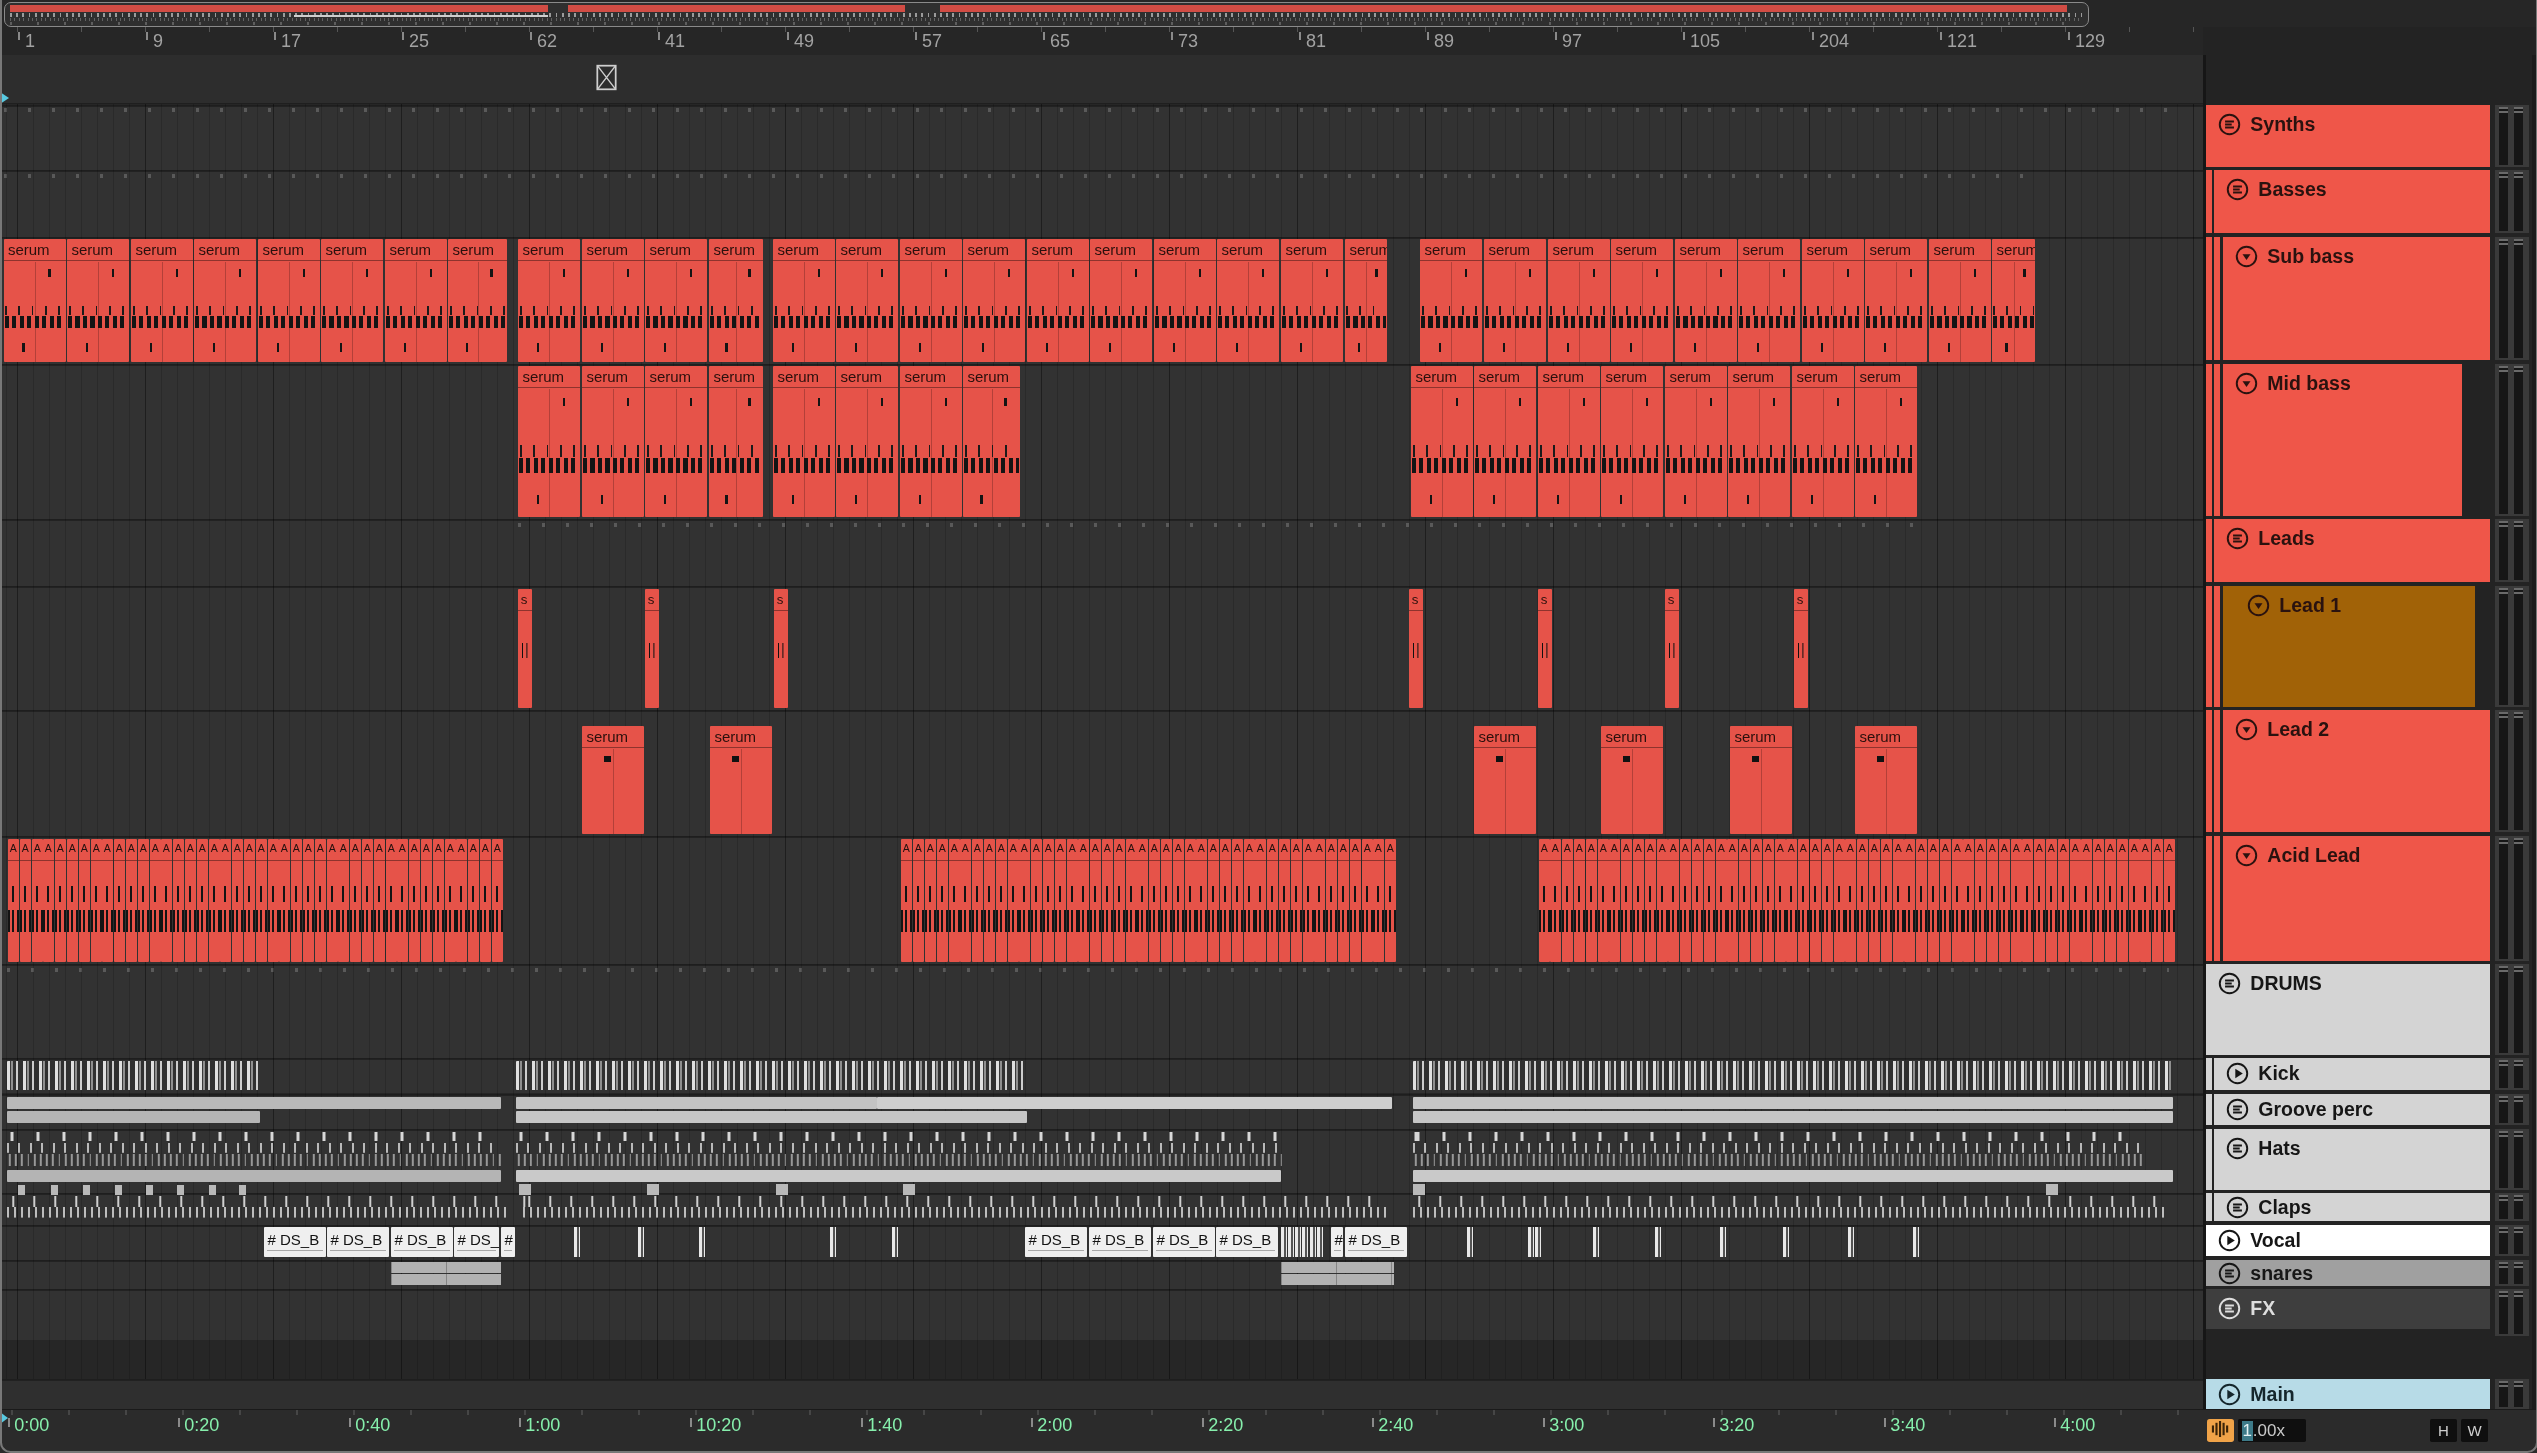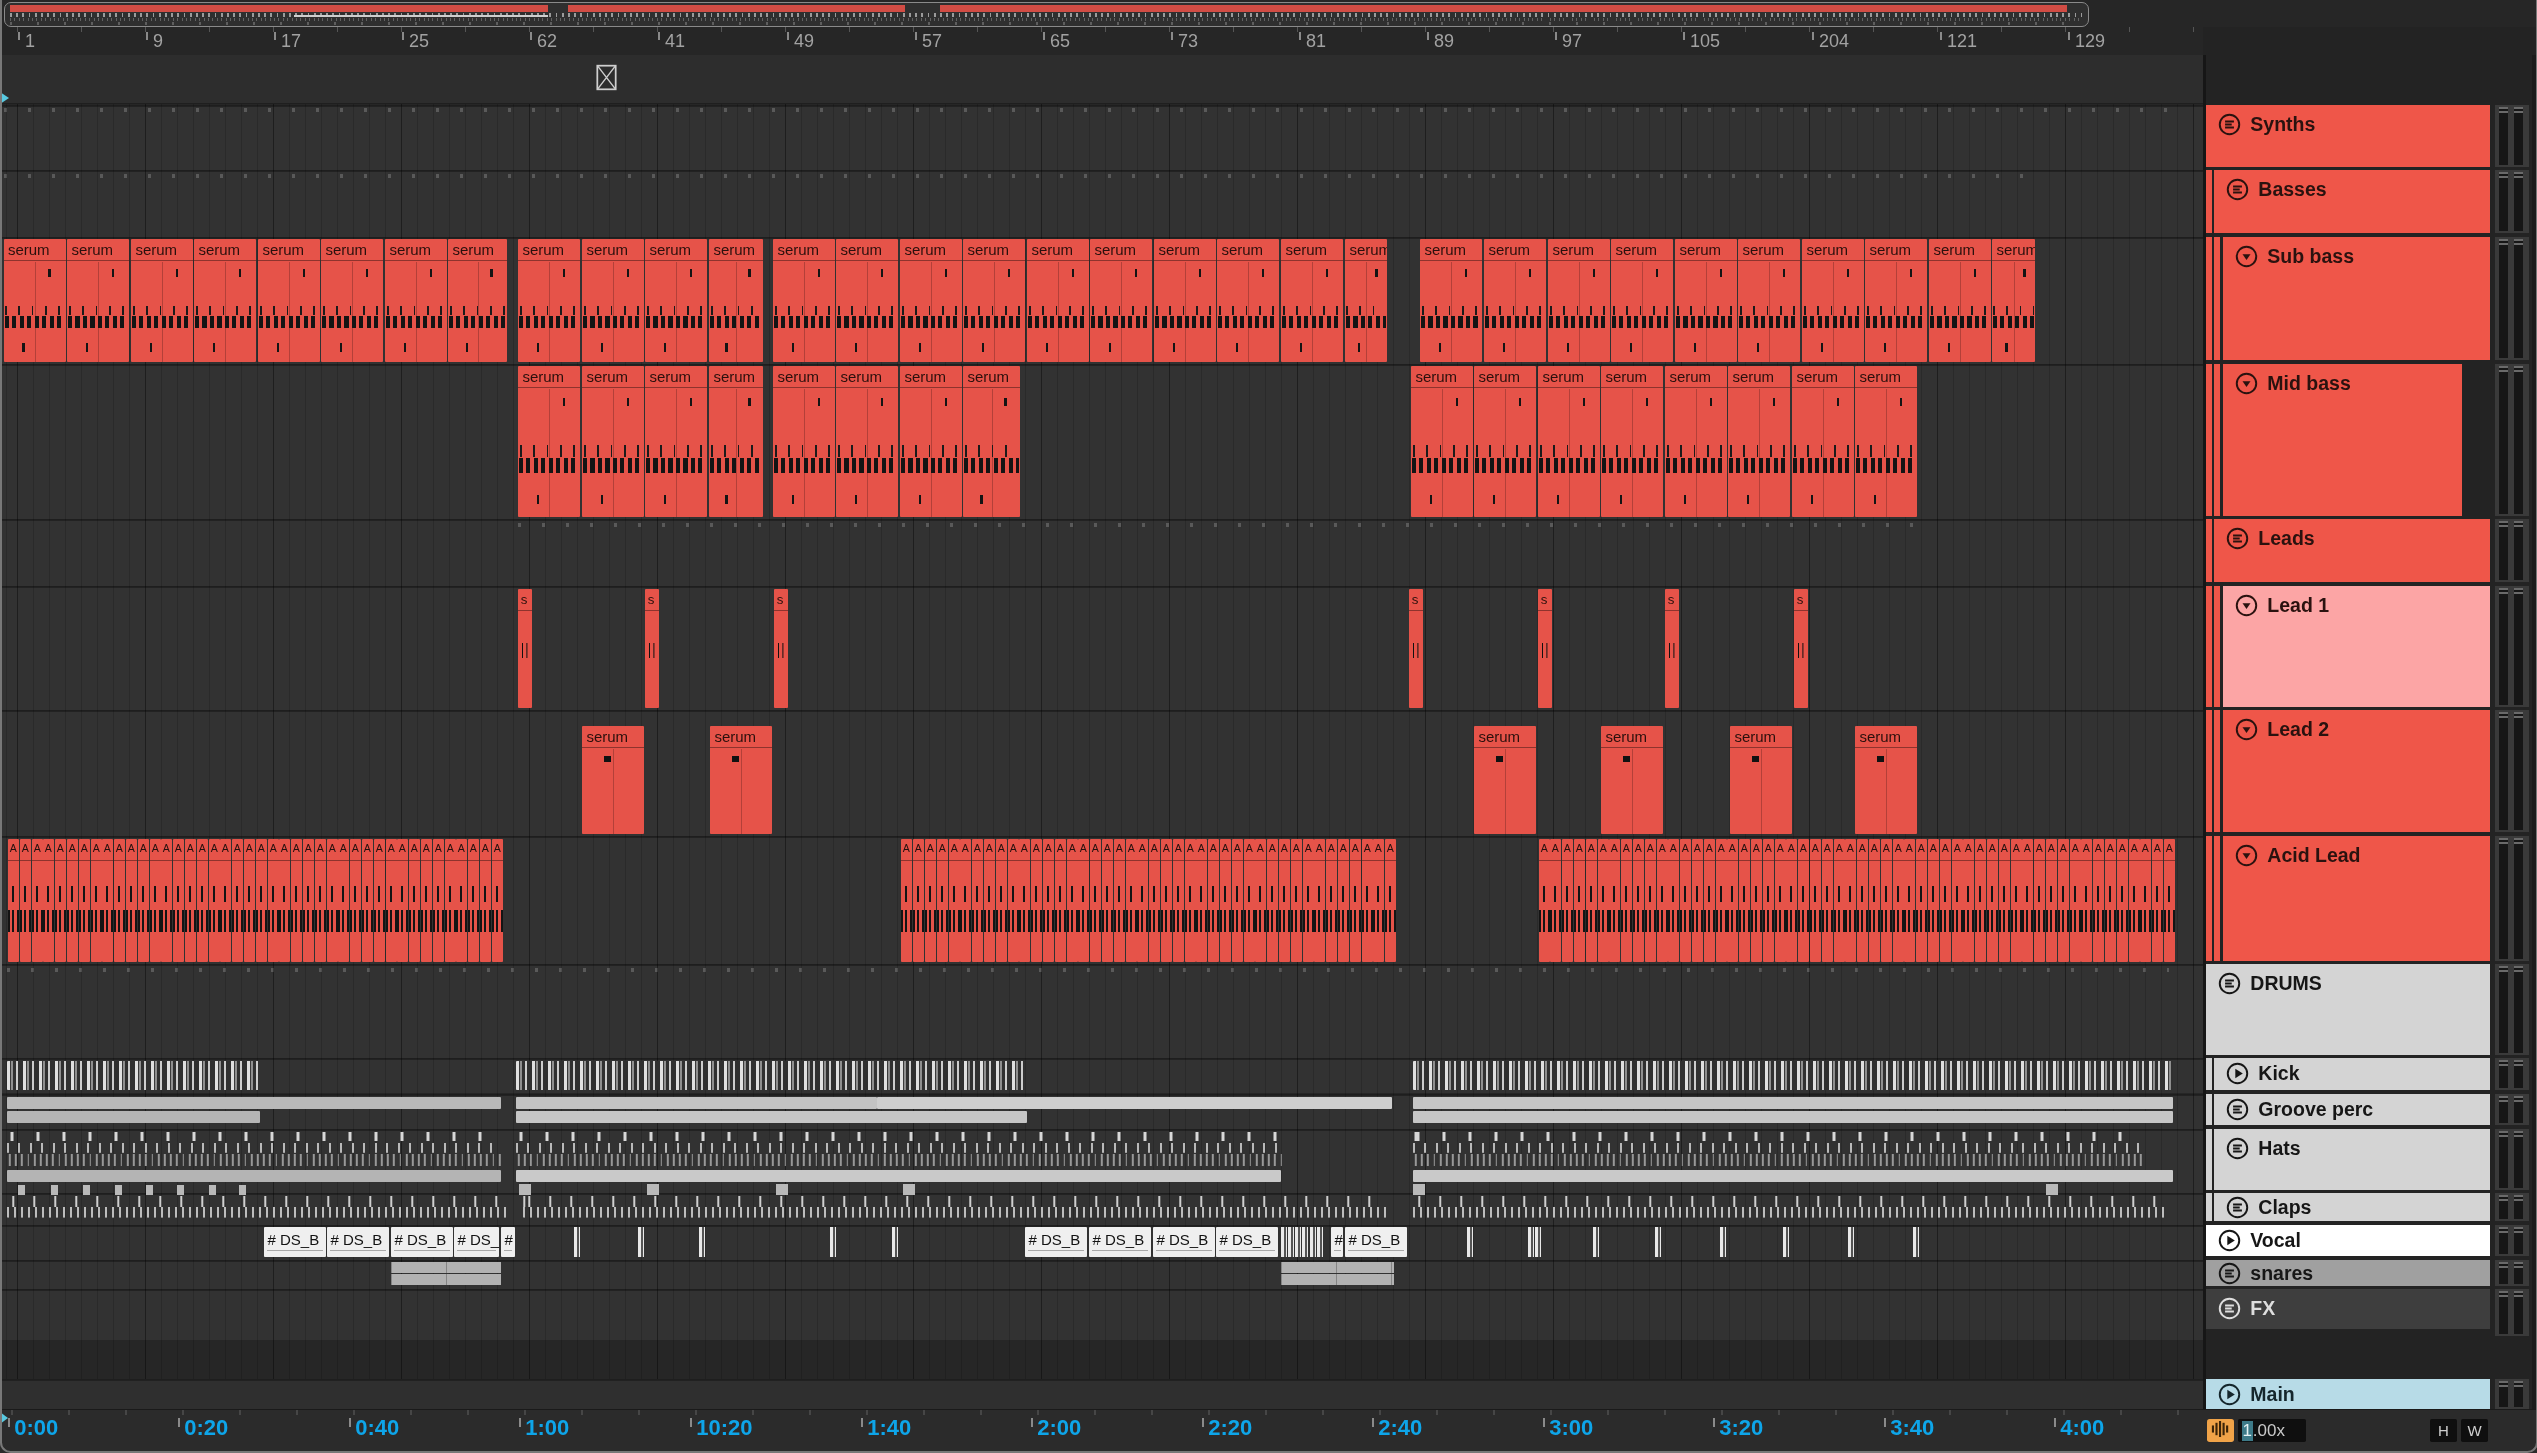--- a/index.html
+++ b/index.html
@@ -103,21 +103,21 @@
   #right-edge{position:absolute;left:2532px;top:55px;width:5.3px;height:1354px;background:#1b1b1b;}
   
   #ratio-label{position:absolute;left:2144px;top:1376px;width:57px;color:#8d8d8d;font-size:27.5px;font-weight:bold;}
   #main-lane{position:absolute;left:0;top:1379px;width:2203px;height:30px;background:#2f2f2f;
     box-shadow:inset 0 1.8px 0 #1e1e1e;}
   #bottombar{position:absolute;left:0;top:1409px;width:2538px;height:44px;background:#2b2b2b;
     border-top:1.8px solid #1a1a1a;}
   #time-ticks{position:absolute;left:0;top:0;width:2203px;height:7px;
     background:repeating-linear-gradient(90deg,#606060 0 0.9px,transparent 0.9px 57px);
     background-position:11.5px 0;background-size:100% 5.3px;background-repeat:repeat-x;}
-  .time-label{position:absolute;top:5.3px;color:#0ea5e9;font-size:22px;padding-left:6.2px;font-weight:bold;}
+  .time-label{position:absolute;top:5.3px;color:#86efac;font-size:18px;padding-left:6.2px;}
   .time-label::before{content:"";position:absolute;left:0;top:2.7px;width:1.8px;height:9px;background:#8a8a8a;}
   #time-marker{position:absolute;left:0;top:1.8px;width:0;height:0;border-top:6.2px solid transparent;
     border-bottom:6.2px solid transparent;border-left:8px solid #59c9e0;}
   #warp-btn{position:absolute;left:2207px;top:9px;width:27px;height:23px;background:#f0a348;border-radius:2.7px;
     display:flex;align-items:center;justify-content:center;}
   #speed-field{position:absolute;left:2238px;top:9px;width:64px;height:23px;background:#0f0f0f;color:#c9c9c9;
     font-size:17px;display:flex;align-items:center;padding-left:3.5px;border-radius:1.8px;}
   #speed-field .hl{background:#3d7a88;color:#e6f2f4;padding:0 0.9px;}
   .hw-btn{position:absolute;top:9px;width:27px;height:23px;background:#0f0f0f;color:#cfcfcf;font-size:15px;
     display:flex;align-items:center;justify-content:center;border-radius:1.8px;}
@@ -1327,21 +1327,21 @@
         </svg></div>
       <div class="tname" style="color: rgb(42, 18, 15);">Leads</div>
     </div>
   </div>
 <div class="meter" style="top: 519px; height: 63px; position: absolute;">
     <div class="mbar b1"></div>
     <div class="mbar b2"></div>
   </div>
 <div class="edge-strip" style="left: 2206px; top: 586px; height: 121px; background: rgb(239, 86, 73); position: absolute;"></div>
 <div class="edge-strip" style="left: 2214px; top: 586px; height: 121px; background: rgb(239, 86, 73); position: absolute;"></div>
-<div class="thead" style="left: 2223px; top: 586px; width: 267px; height: 121px; background: #fca5a5; position: absolute;">
+<div class="thead" style="left: 2223px; top: 586px; width: 240px; height: 121px; background: #a16207; position: absolute; padding-left: 12px;">
     <div class="trow" style="padding: 8px 0px 0px 11.5px;">
       <div style="width: 23px; height: 23px;"><svg width="23" height="23" viewBox="0 0 26 26">
           <circle cx="13" cy="13" r="11" fill="none" stroke="#2a120f" stroke-width="2.2"></circle>
           <path d="M8.5 10.5h9L13 17z" fill="#2a120f"></path>
         </svg></div>
       <div class="tname" style="color: rgb(42, 18, 15);">Lead 1</div>
     </div>
   </div>
 <div class="meter" style="top: 586px; height: 121px; position: absolute;">
     <div class="mbar b1"></div>

